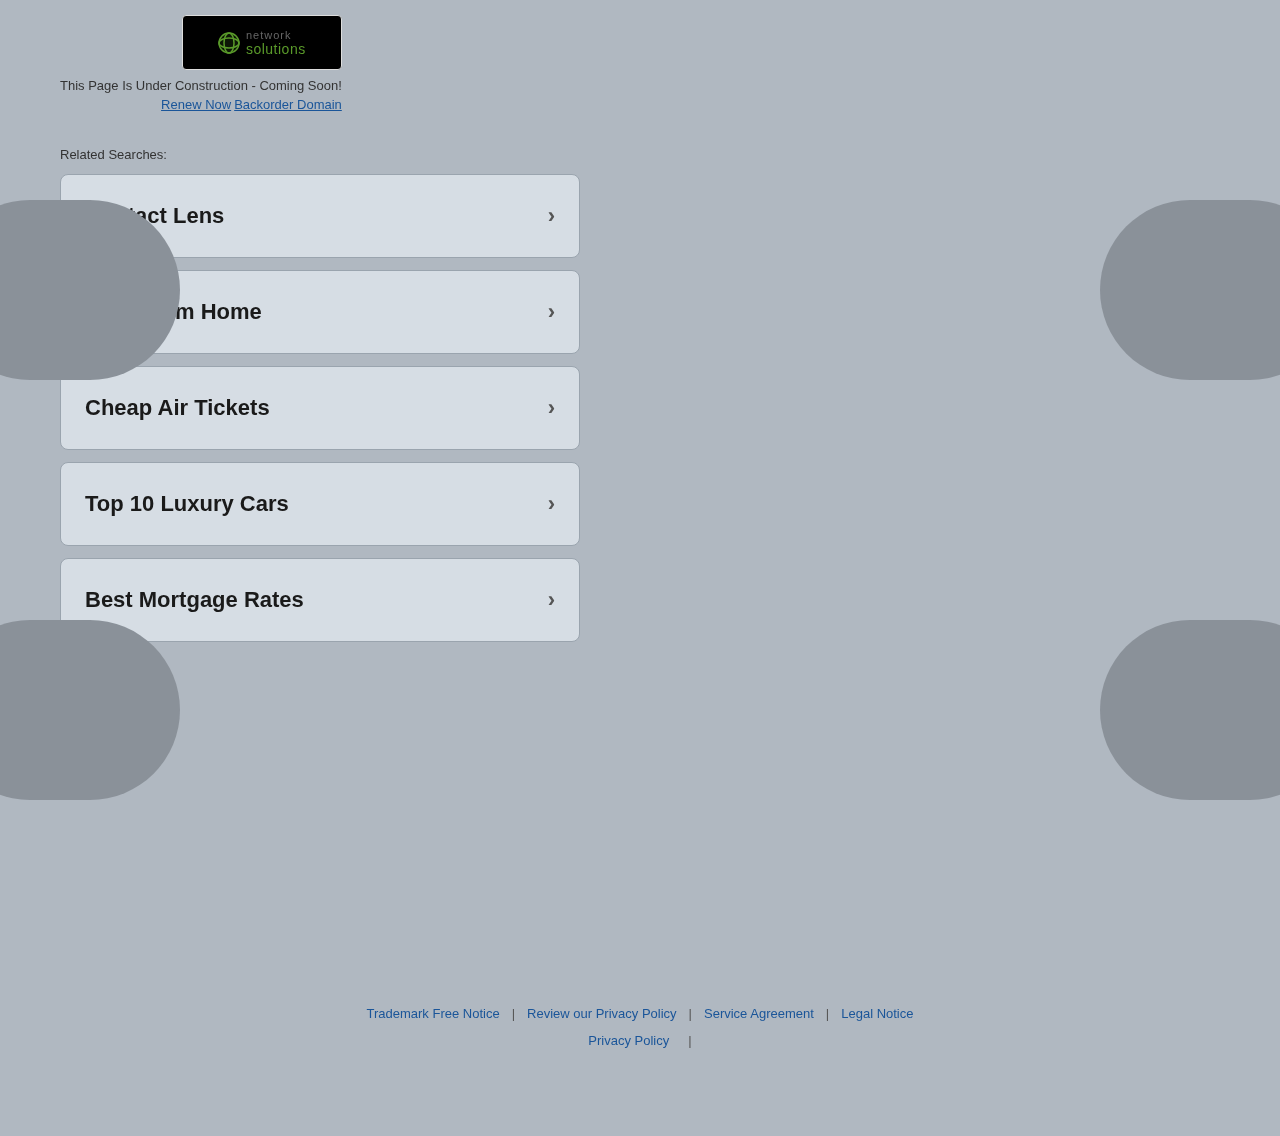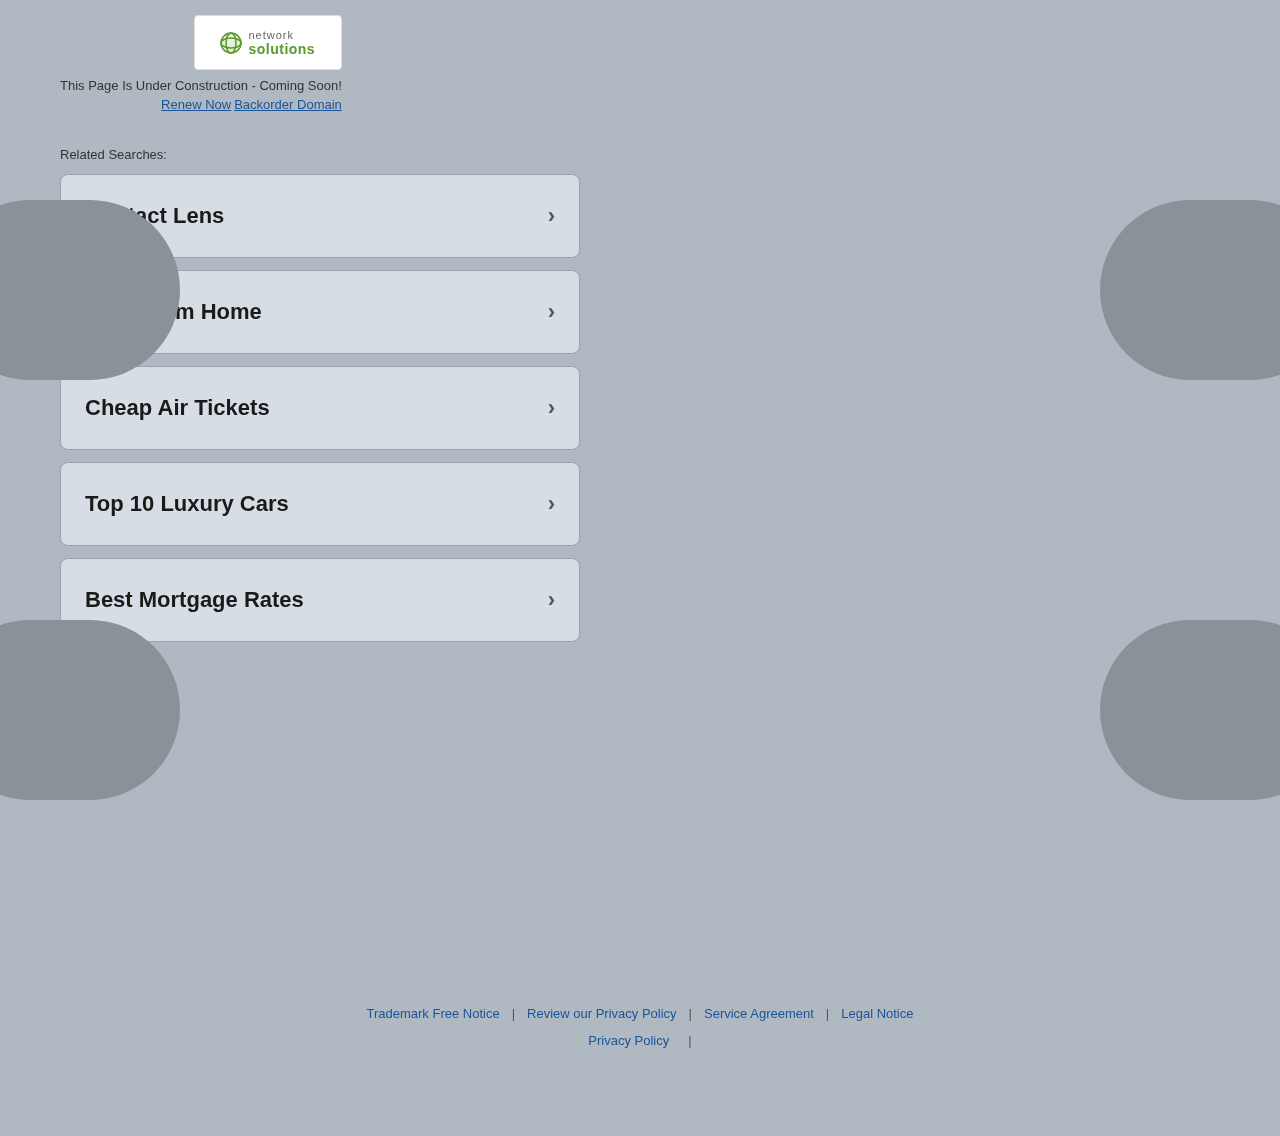--- a/index.html
+++ b/index.html
@@ -62,44 +62,44 @@
       margin-top: 20px;
     }
 
     .header-right {
       display: flex;
       flex-direction: column;
       align-items: flex-end;
     }
 
     .network-solutions-logo {
-      background-color: #ffffff;
+      background-color: #000000;
       border: 1px solid #ddd;
       border-radius: 4px;
       padding: 8px 12px;
       display: flex;
       flex-direction: column;
       align-items: center;
       margin-bottom: 8px;
-      width: 148px;
+      width: 160px;
       min-height: 55px;
       justify-content: center;
     }
 
     .ns-logo-text-network {
       color: #666;
       font-size: 11px;
       text-transform: lowercase;
       letter-spacing: 1px;
     }
 
     .ns-logo-text-solutions {
       color: #5a9a2a;
       font-size: 14px;
-      font-weight: bold;
+      font-weight: normal;
       letter-spacing: 0.5px;
     }
 
     .ns-logo-inner {
       display: flex;
       align-items: center;
     }
 
     .construction-text {
       font-size: 13px;

